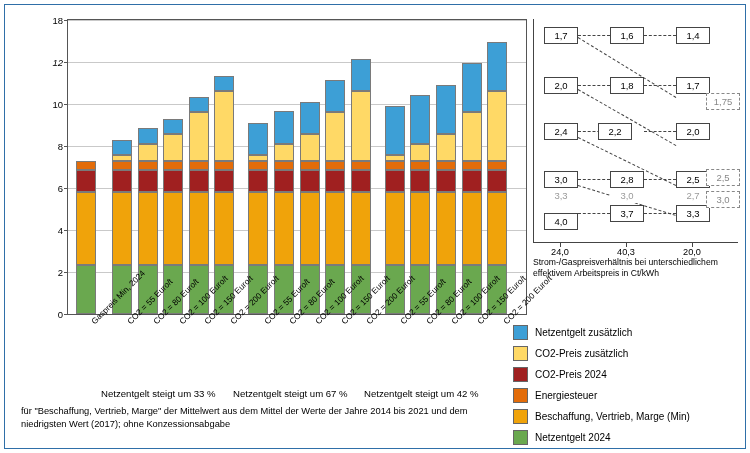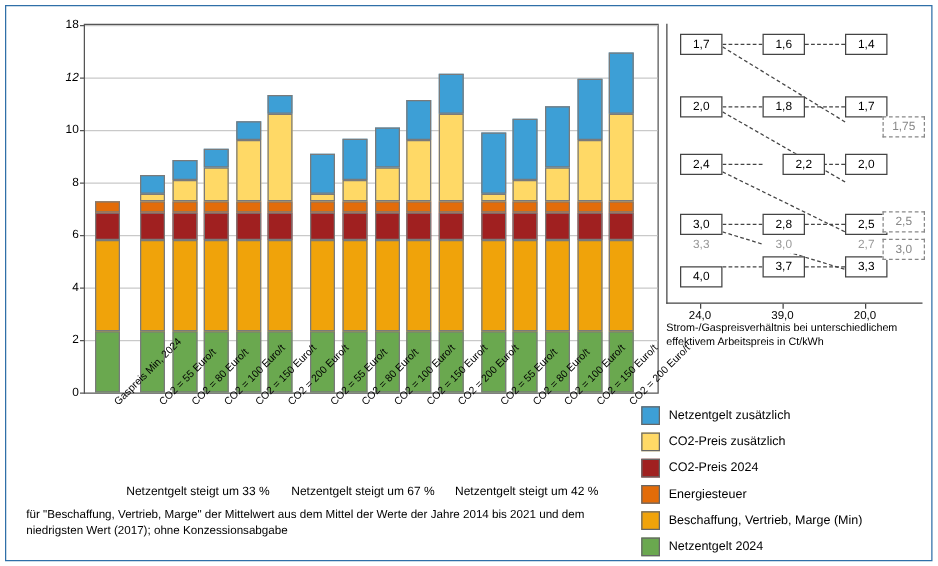--- a/index.html
+++ b/index.html
@@ -301,37 +301,37 @@
         <div class="rconn" style="left: 44px; top: 118px; width: 109.124px; transform: rotate(26.0954deg);"></div>
         <div class="rconn" style="left: 44px; top: 166px; width: 102.489px; transform: rotate(17.0205deg);"></div>
         <div class="rnode" style="left: 10px; top: 8px;">1,7</div>
         <div class="rnode" style="left: 10px; top: 58px;">2,0</div>
         <div class="rnode" style="left: 10px; top: 104px;">2,4</div>
         <div class="rnode" style="left: 10px; top: 152px;">3,0</div>
         <div class="rnode" style="left: 10px; top: 194px;">4,0</div>
         <div class="rnode gray" style="left: 10px; top: 169px; border: none;">3,3</div>
         <div class="rnode" style="left: 76px; top: 8px;">1,6</div>
         <div class="rnode" style="left: 76px; top: 58px;">1,8</div>
-        <div class="rnode" style="left: 92px; top: 104px; text-align: center;">2,2</div>
+        <div class="rnode" style="left: 64px; top: 104px; text-align: center;">2,2</div>
         <div class="rnode" style="left: 76px; top: 152px;">2,8</div>
         <div class="rnode" style="left: 76px; top: 186px;">3,7</div>
         <div class="rnode gray" style="left: 76px; top: 169px; border: none;">3,0</div>
         <div class="rnode" style="left: 142px; top: 8px;">1,4</div>
         <div class="rnode" style="left: 142px; top: 58px;">1,7</div>
         <div class="rnode" style="left: 142px; top: 104px;">2,0</div>
         <div class="rnode" style="left: 142px; top: 152px;">2,5</div>
         <div class="rnode" style="left: 142px; top: 186px;">3,3</div>
         <div class="rnode gray" style="left: 142px; top: 169px; border: none;">2,7</div>
         <div class="rnode dashed" style="left: 172px; top: 74px;">1,75</div>
         <div class="rnode dashed" style="left: 172px; top: 150px;">2,5</div>
         <div class="rnode dashed" style="left: 172px; top: 172px;">3,0</div>
       </div>
   <div class="rtick" style="left: 27px; top: 228px;">24,0</div>
       <div class="rtickmark" style="left: 27px; top: 224px;"></div>
-      <div class="rtick" style="left: 93px; top: 228px;">39,0</div>
+      <div class="rtick" style="left: 93px; top: 228px;">40,3</div>
       <div class="rtickmark" style="left: 93px; top: 224px;"></div>
       <div class="rtick" style="left: 159px; top: 228px;">20,0</div>
       <div class="rtickmark" style="left: 159px; top: 224px;"></div>
     </div>
   <div id="rcaption">Strom-/Gaspreisverhältnis bei unterschiedlichem effektivem Arbeitspreis in Ct/kWh</div>
 
   <div id="legend">
       <div class="legrow">
         <div class="legsw" style="background: rgb(61, 159, 214);"></div>
         <div class="legtxt">Netzentgelt zusätzlich</div>

